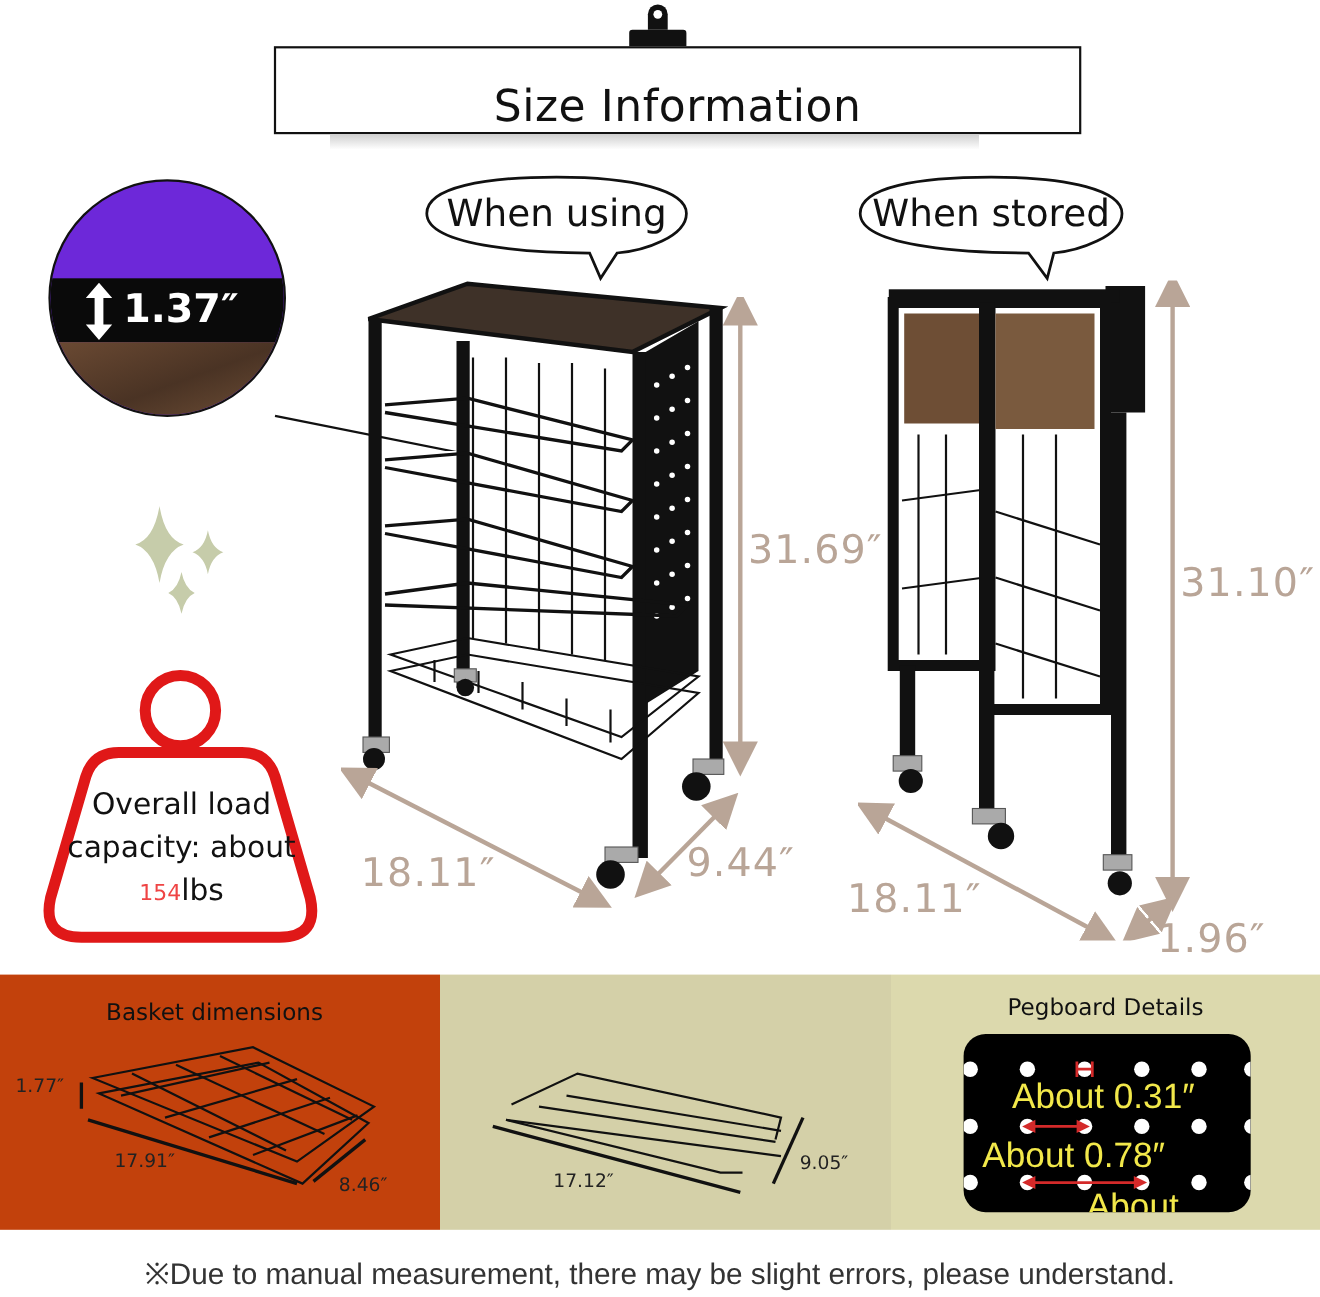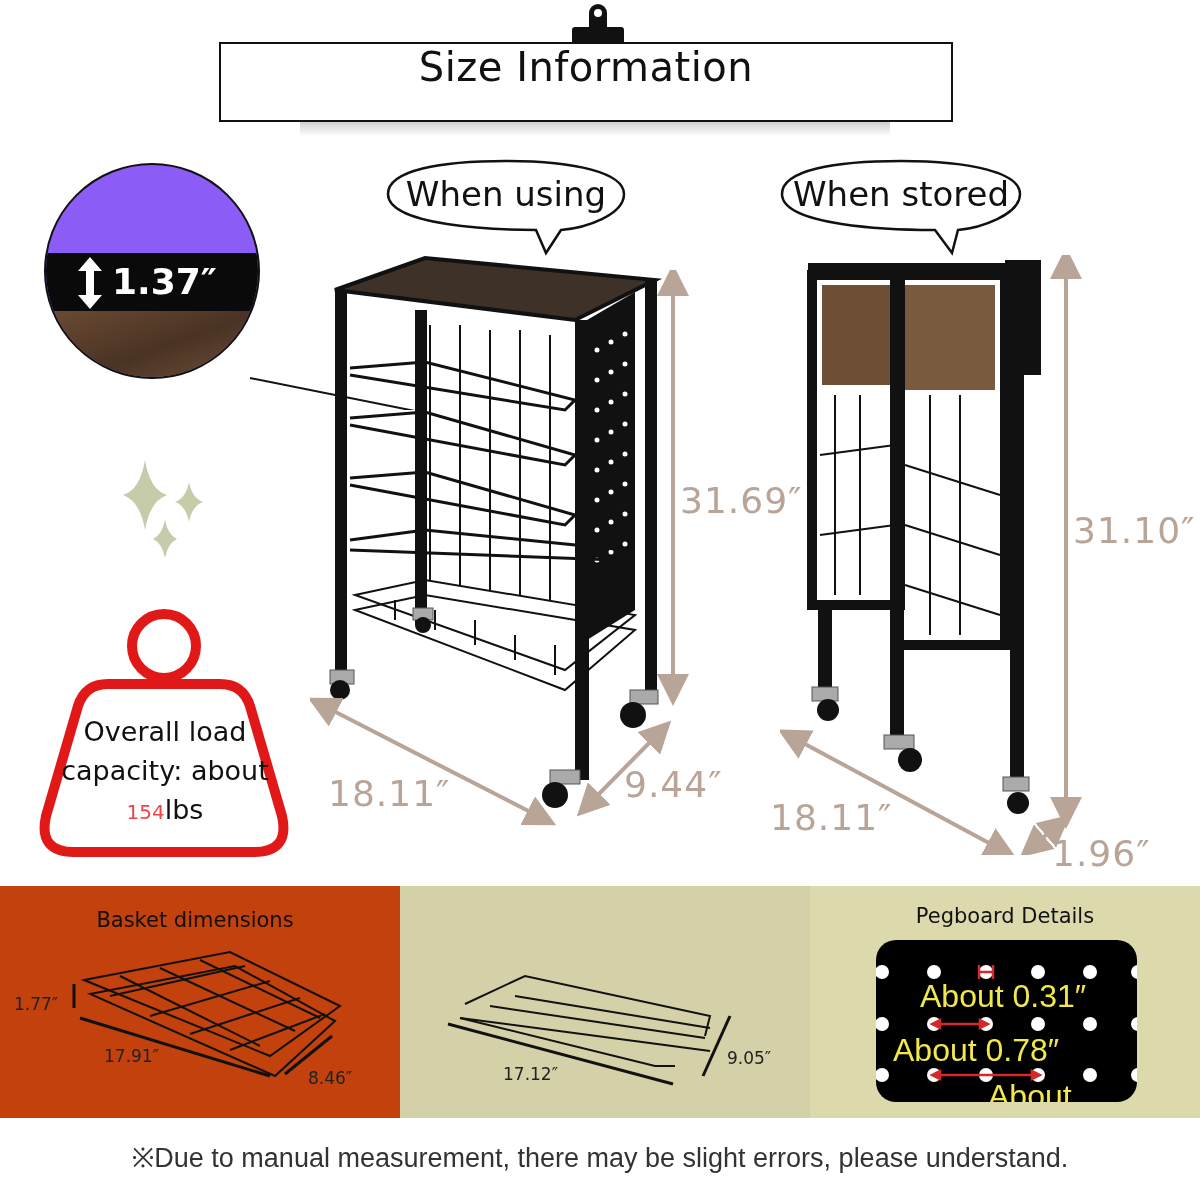--- a/index.html
+++ b/index.html
@@ -1,22 +1,22 @@
 <!DOCTYPE html>
 <html><head>
 <meta charset="utf-8">
 <style>
   * { box-sizing: border-box; margin: 0; padding: 0; }
   html, body { width: 1200px; height: 1179px; background: #ffffff; overflow: hidden; }
   body { position: relative; font-family: "DejaVu Sans", sans-serif; color: #111; }
   .abs { position: absolute; }
 
   
-  .title-box { left: 219px; top: 42px; width: 734px; height: 80px; border: 2px solid #111; background: #fff;
-    display: flex; align-items: flex-start; justify-content: center; }
+  .title-box { left: 249px; top: 42px; width: 734px; height: 80px; border: 2px solid #111; background: #fff;
+    display: flex; align-items: flex-end; justify-content: center; }
   .title-box span { font-size: 40px; font-weight: 500; letter-spacing: 0.5px; font-family: "DejaVu Sans", sans-serif; }
   .title-shadow { left: 300px; top: 122px; width: 590px; height: 14px;
     background: linear-gradient(#cfcfcf, rgba(255,255,255,0)); }
   .clip { left: 570px; top: 2px; width: 56px; height: 44px; }
 
   
   .bubble { font-size: 34px; display: flex; align-items: center; justify-content: center; }
   .bubble svg { position: absolute; left: 0; top: 0; }
   .bubble span { position: relative; z-index: 1; }
 
@@ -48,21 +48,21 @@
 
 <div class="abs title-box">
   <span>Size Information</span>
 </div>
 <div class="abs title-shadow"></div>
 
 <svg class="abs" style="left:0;top:150px;" width="440" height="260">
   <line x1="250" y1="228" x2="420" y2="262" stroke="#111" stroke-width="2"></line>
   <line x1="250" y1="304" x2="420" y2="268" stroke="#111" stroke-width="2"></line>
 </svg>
-<div class="abs" style="left:44px;top:163px;width:216px;height:216px;border-radius:50%;border:2px solid #111;overflow:hidden;background:#8b5cf6;">
+<div class="abs" style="left:44px;top:163px;width:216px;height:216px;border-radius:50%;border:2px solid #111;overflow:hidden;background:#6d28d9;">
   <div style="position:absolute;left:0;top:88px;width:100%;height:58px;background:#0a0a0a;"></div>
   <div style="position:absolute;left:0;top:146px;width:100%;height:80px;background:linear-gradient(160deg,#6b4a33,#4a3324 50%,#75543a);"></div>
   <svg style="position:absolute;left:30px;top:90px;" width="28" height="56" viewBox="0 0 28 56">
     <polygon points="14,2 26,16 18,16 18,40 26,40 14,54 2,40 10,40 10,16 2,16" fill="#fff"></polygon>
   </svg>
   <span class="abs" style="left:66px;top:96px;font-size:36px;font-weight:bold;color:#fff;">1.37″</span>
 </div>
 
 <svg class="abs" style="left:115px;top:455px;" width="95" height="110" viewBox="0 0 95 110">
   <path d="M30 5 Q35 35 52 40 Q35 46 30 75 Q25 46 8 40 Q25 35 30 5z" fill="#c6ccaa"></path>
@@ -242,21 +242,21 @@
         <line x1="80" y1="70" x2="200" y2="35"></line>
         <line x1="120" y1="88" x2="230" y2="52"></line>
         <line x1="160" y1="104" x2="255" y2="68"></line>
     </g>
     <g stroke="#111" stroke-width="3">
       <line x1="4" y1="38" x2="4" y2="62"></line>
       <line x1="10" y1="72" x2="200" y2="130"></line>
       <line x1="215" y1="128" x2="262" y2="90"></line>
     </g>
   </svg>
-  <div class="abs small-dim" style="left:14px;top:92px;margin-top:16px;">1.77″</div>
+  <div class="abs small-dim" style="left:14px;top:92px;">1.77″</div>
   <div class="abs small-dim" style="left:104px;top:160px;">17.91″</div>
   <div class="abs small-dim" style="left:308px;top:182px;">8.46″</div>
 </div>
 
 <div class="abs panel" style="left:400px;width:410px;background:#d4d0a8;">
   <svg class="abs" style="left:45px;top:80px;" width="300" height="140" viewBox="0 0 300 140">
     <g stroke="#111" stroke-width="2" fill="none">
       <path d="M20 38 L80 10 L265 50 L260 70"></path>
       <path d="M15 52 L265 85"></path>
       <path d="M45 40 L260 72"></path>

